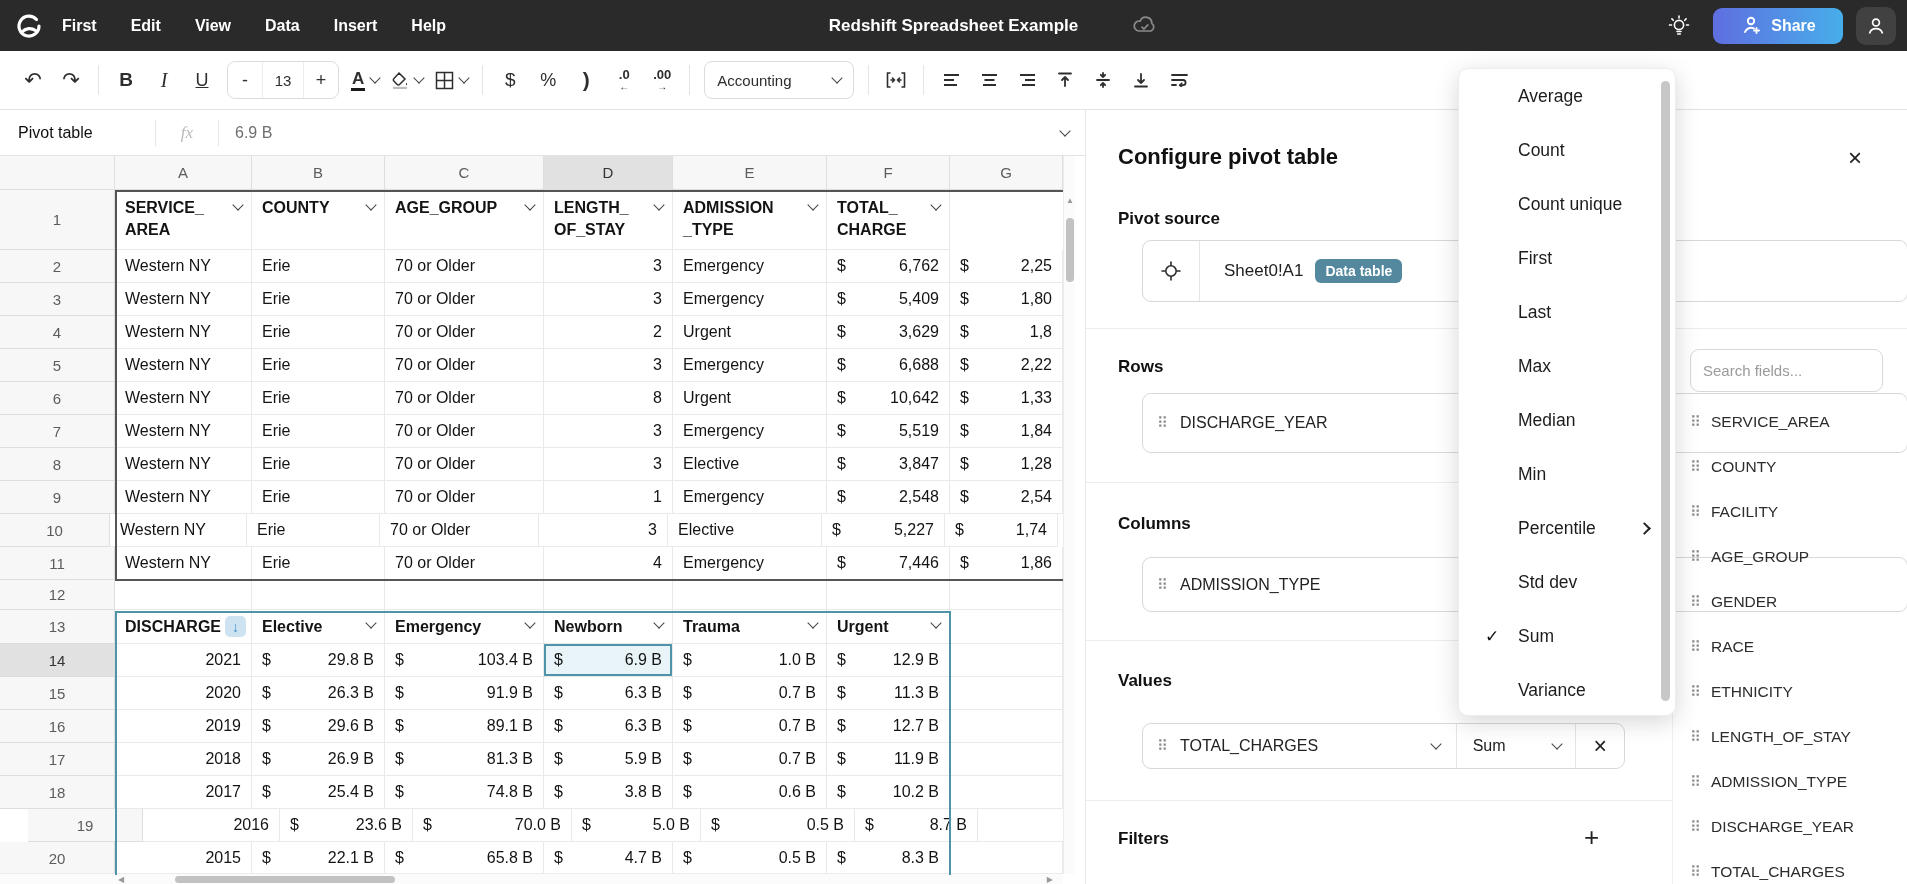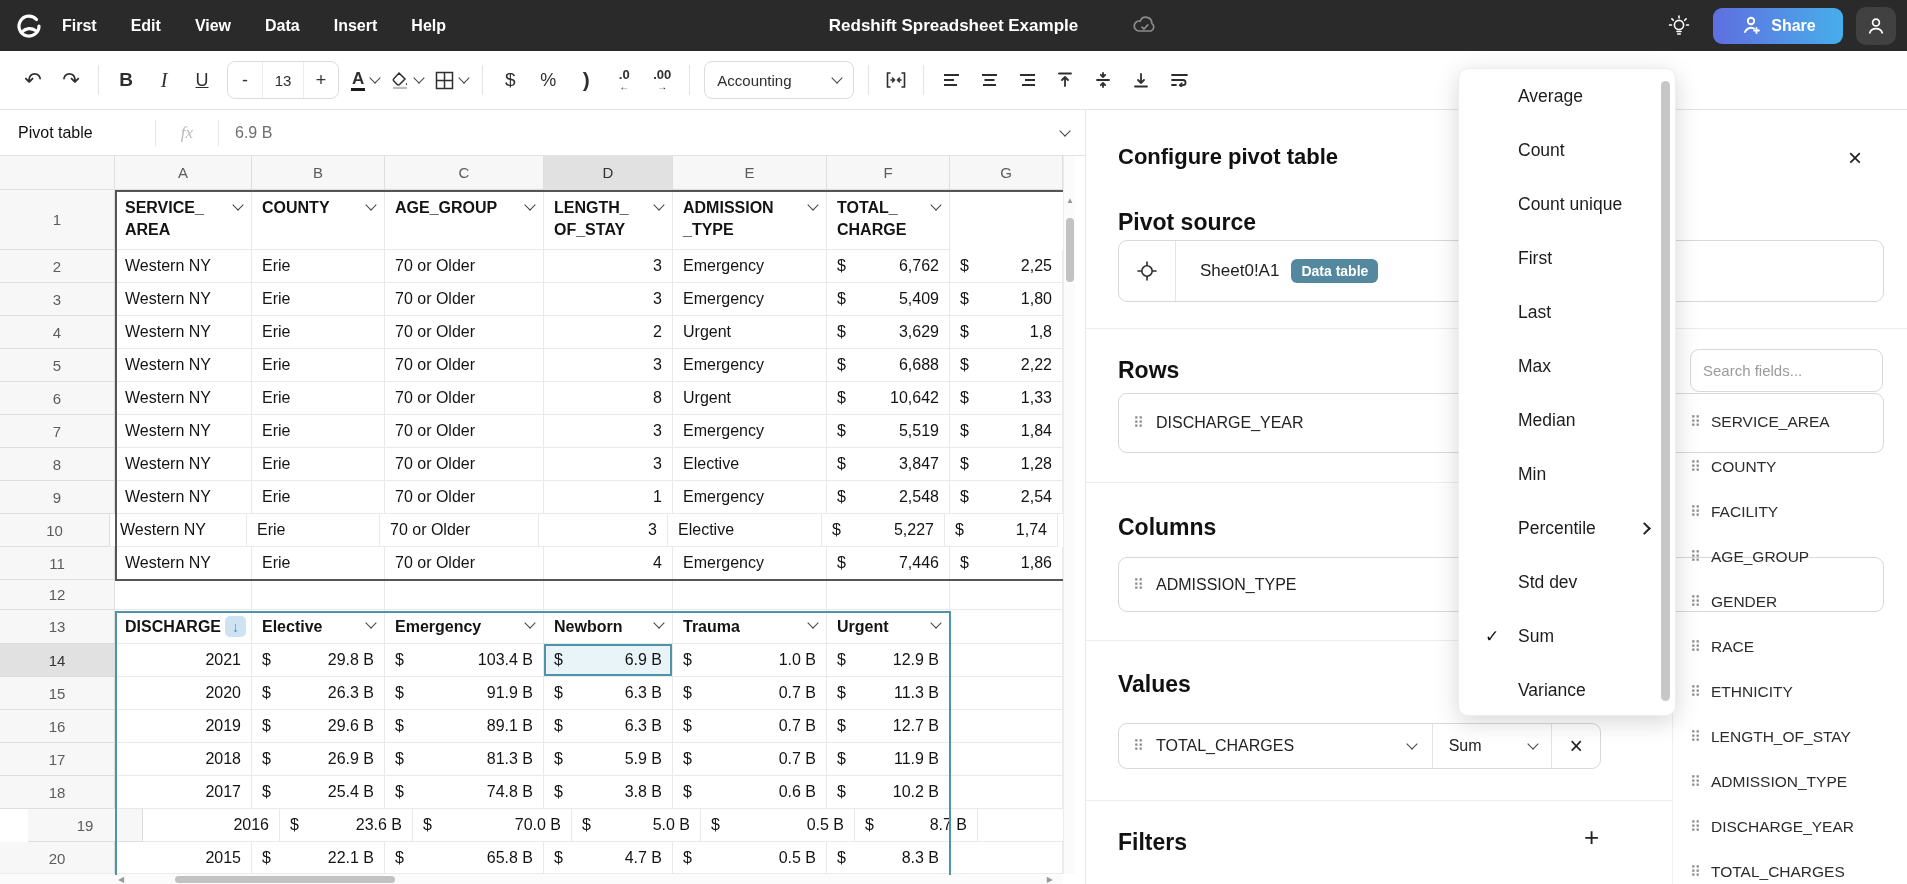--- a/index.html
+++ b/index.html
@@ -85,22 +85,22 @@
   #vbar-thumb { position:absolute; left:2px; top:62px; width:8px; height:64px; border-radius:4px; background:#c2c2c2; }
   #hbar { position:absolute; left:0; bottom:0; width:1063px; height:11px; background:#fbfbfb; border-top:1px solid #ececec; }
   #hbar-left { position:absolute; left:118px; top:1px; font-size:8px; color:#9a9a9a; }
   #hbar-right { position:absolute; right:10px; top:1px; font-size:8px; color:#9a9a9a; }
   #hbar-thumb { position:absolute; left:175px; top:2px; width:220px; height:7px; border-radius:4px; background:#c2c2c2; }
 
   
   #panel { position:absolute; left:1085px; top:110px; width:822px; height:774px; background:#fff; border-left:1px solid #e8e8e8; }
   .abs { position:absolute; }
   .panel-title { font-size:22px; font-weight:700; color:#111; }
-  .sec-label { font-size:23px; font-weight:700; color:#111; }
-  .fbox { border:1px solid #d8d8d8; border-radius:9px; background:#fff; display:flex; align-items:center; font-size:16px; color:#222; }
+  .sec-label { font-size:17px; font-weight:700; color:#111; }
+  .fbox { border:1px solid #d8d8d8; border-radius:9px; background:#fff; display:flex; align-items:center; font-size:16px; color:#222;margin-left:24px; }
   .handle { color:#8a8a8a; font-size:15px; margin:0 12px 0 14px; cursor:grab; }
   .divider { position:absolute; height:1px; background:#ececec; }
   .badge { background:#53889e; color:#fff; font-size:14px; font-weight:700; border-radius:6px; padding:4px 10px; margin-left:12px; }
   .xglyph { font-size:22px; color:#222; cursor:pointer; line-height:1; }
 
   
   #search-box { position:absolute; left:1690px; top:349px; width:193px; height:43px; border:1px solid #d8d8d8;
     border-radius:9px; display:flex; align-items:center; padding:0 12px; }
   #search-box input { border:none; outline:none; width:100%; font-size:15px; color:#ec4899;
     font-family:"Liberation Sans",sans-serif; background:transparent; }

